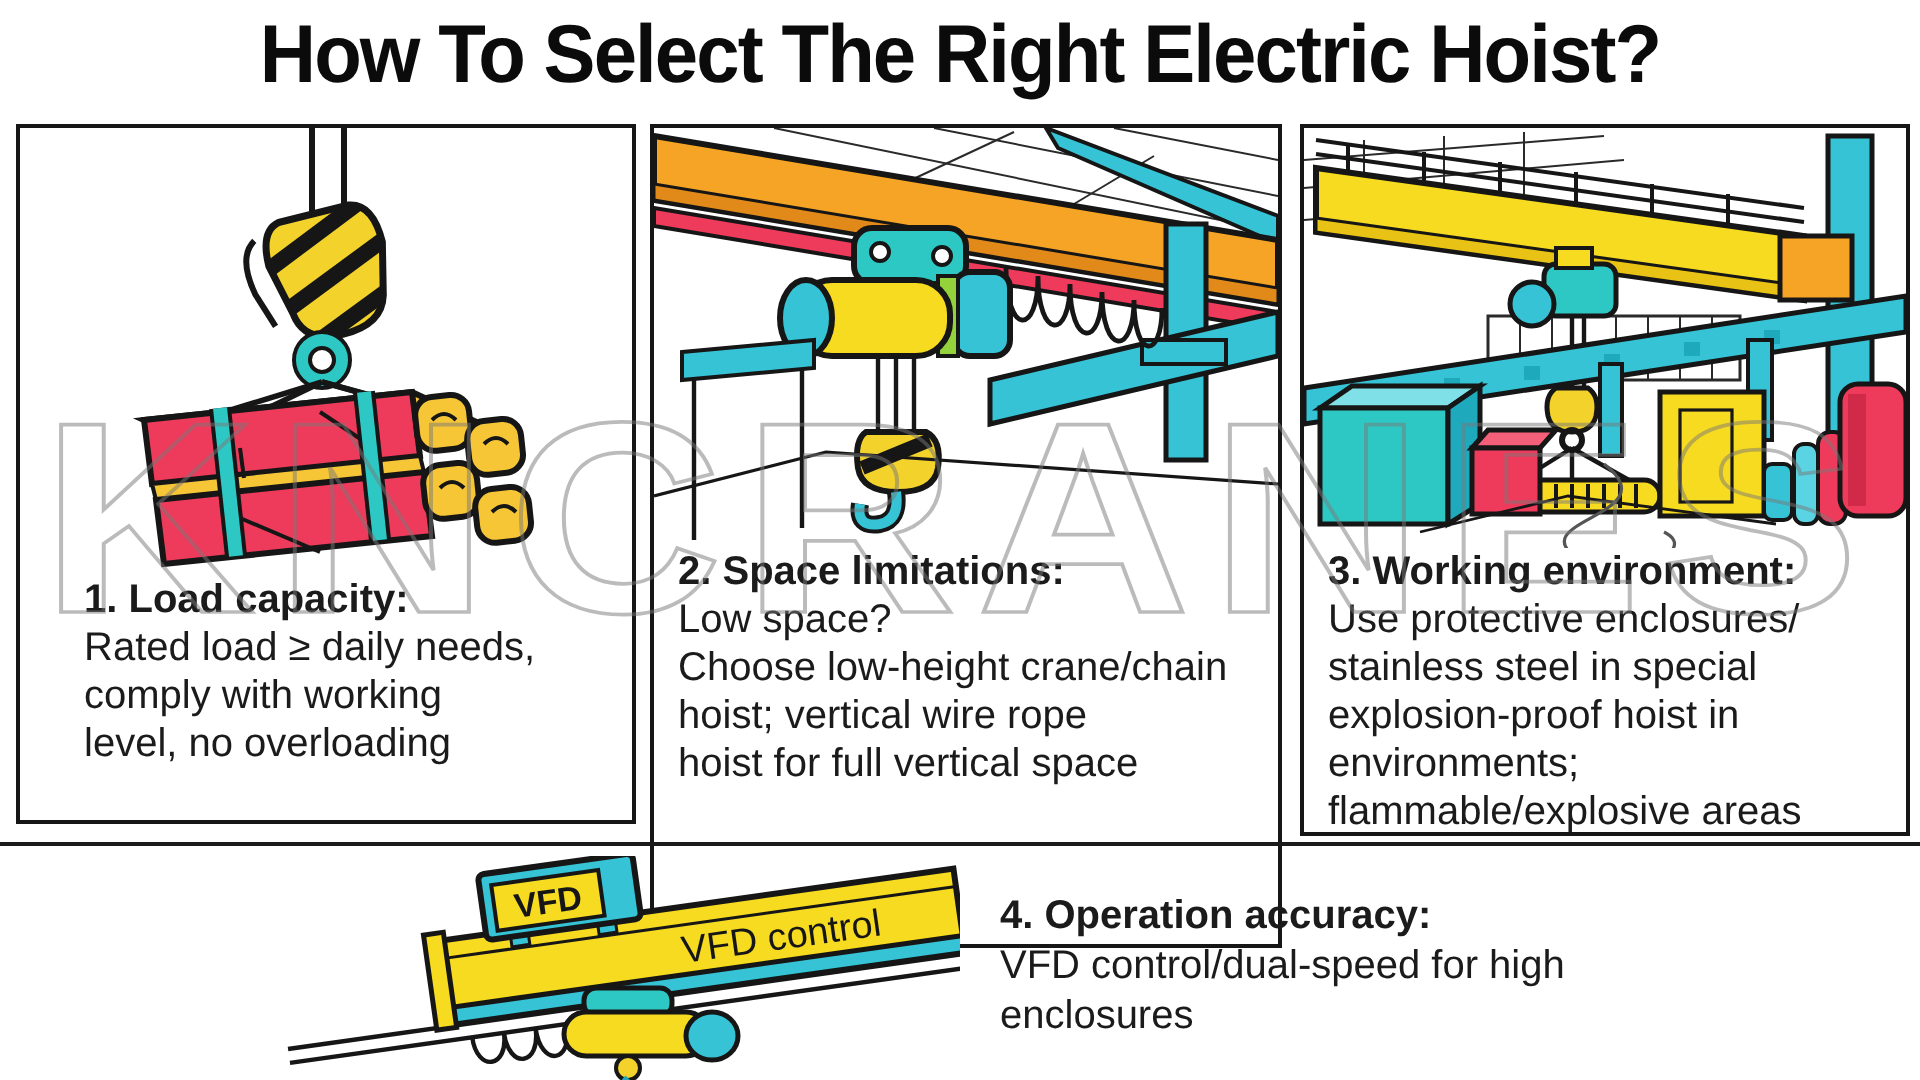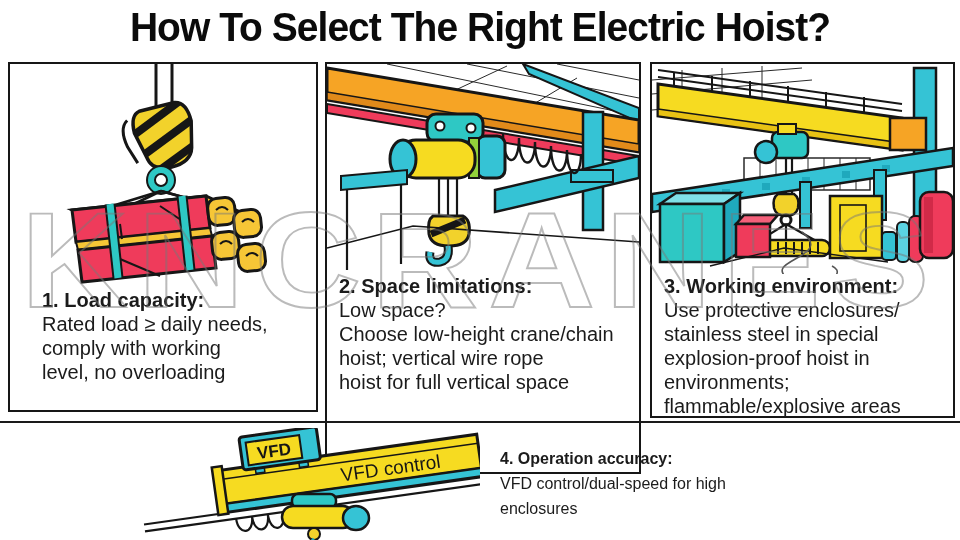--- a/index.html
+++ b/index.html
@@ -20,21 +20,21 @@
   .ptext .h{font-weight:bold;}
   .separator{position:absolute;left:0;width:960px;height:2px;background:#1a1a1a;}
   .watermark{
     position:absolute;top:186px;left:0;width:960px;text-align:center;z-index:6;
     font-size:148px;font-weight:bold;letter-spacing:10px;line-height:1;
     color:rgba(140,140,140,0.18);
     -webkit-text-fill-color:transparent;
     -webkit-text-stroke:2px rgba(120,120,120,0.5);
     pointer-events:none;white-space:nowrap;transform:scaleY(0.92);
   }
-  .bottomtext{position:absolute;left:500px;top:446px;font-size:16px;line-height:25px;z-index:3;}
+  .bottomtext{position:absolute;left:500px;top:446px;font-size:20px;line-height:25px;z-index:3;}
   .bottomtext .h{font-weight:bold;}
   .billu{position:absolute;left:140px;top:428px;z-index:2;}
 </style>
 </head>
 <body>
 
 <div id="stage">
 
   <div class="title">How To Select The Right Electric Hoist?</div>
 

